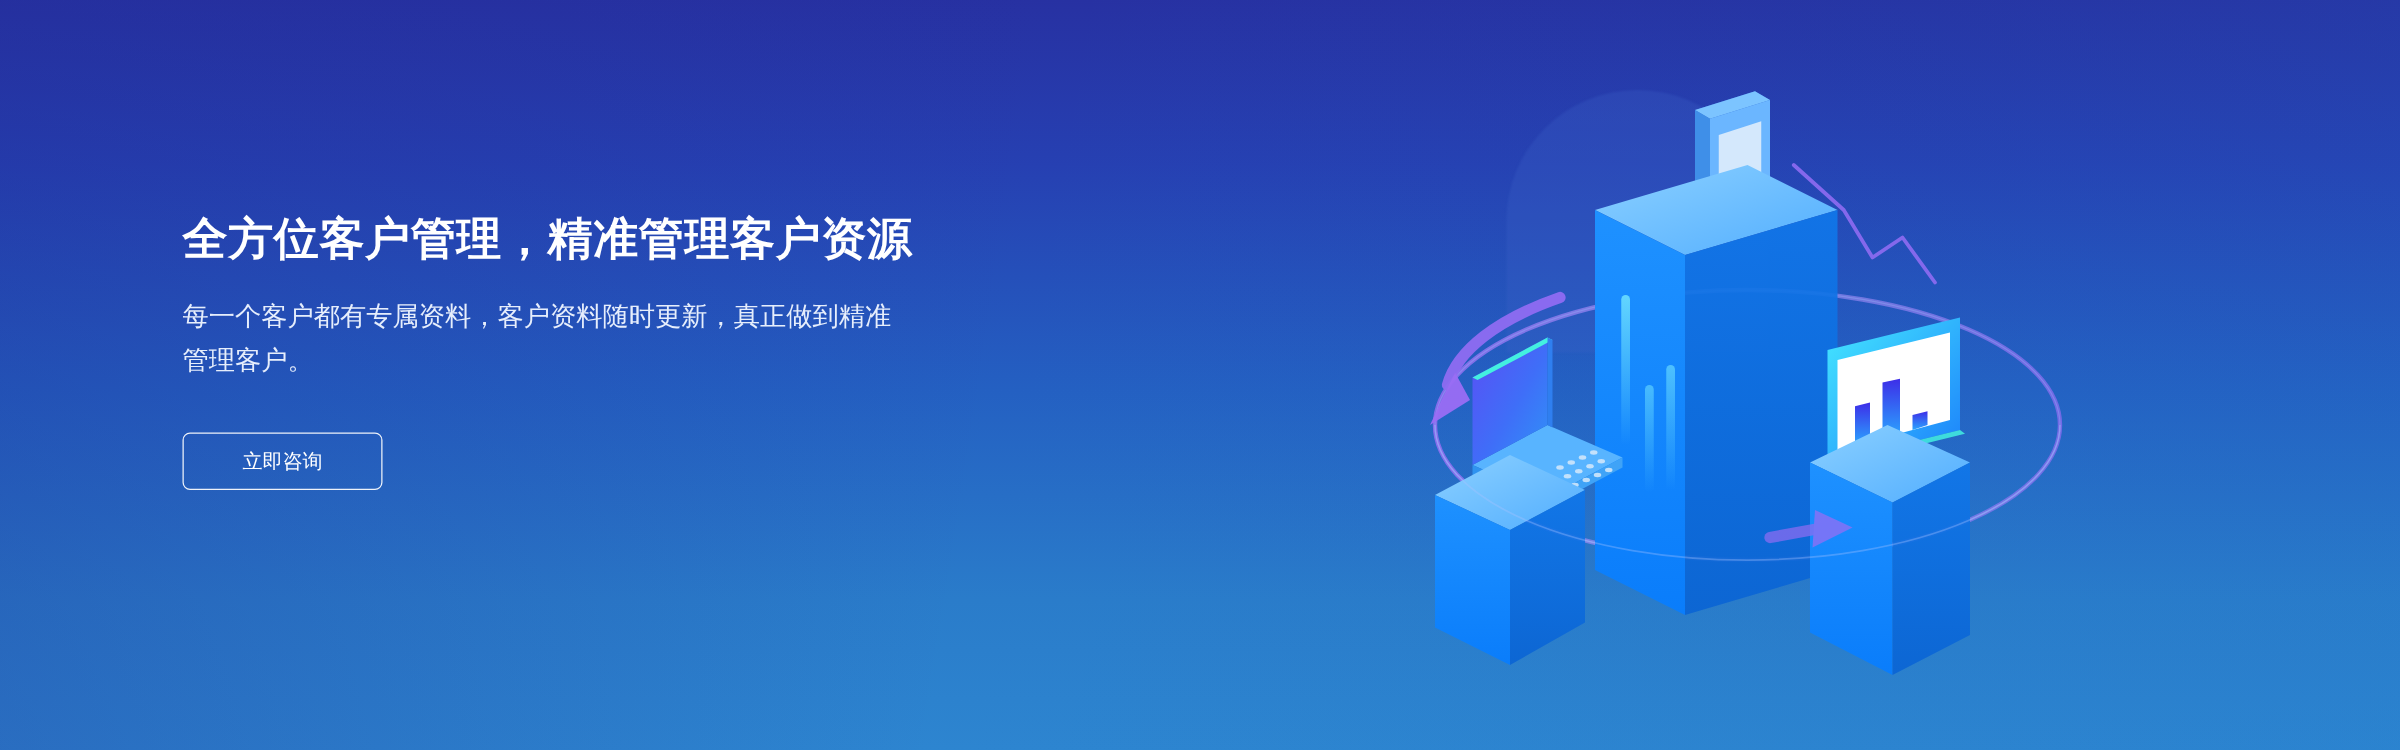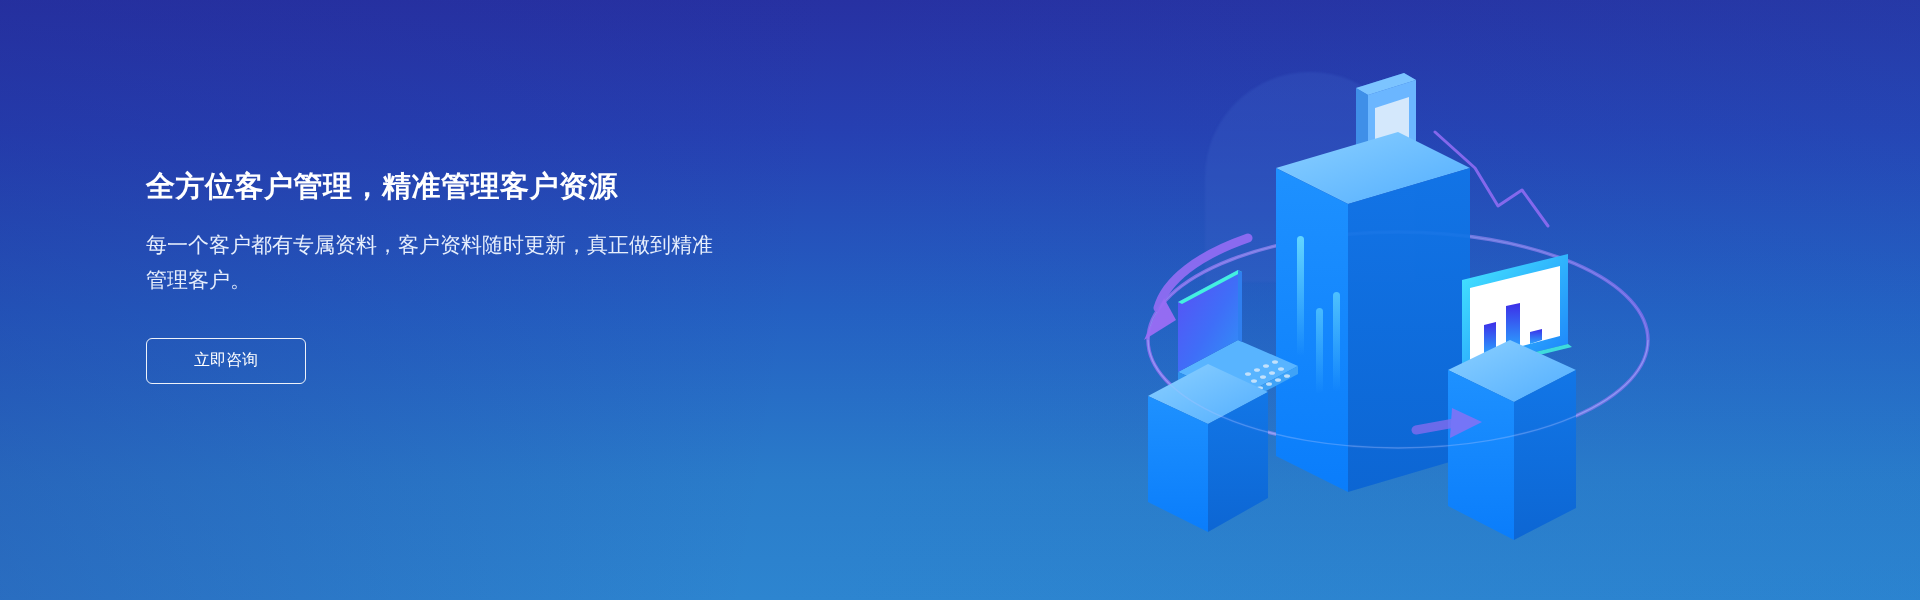--- a/index.html
+++ b/index.html
@@ -30,21 +30,21 @@
     filter:blur(1px);
   }
 
   
   #copy {
     position:absolute;
     left:146px; top:168px;
     width:620px;
   }
   #headline {
-    font-size:29px;
+    font-size:36px;
     font-weight:bold;
     color:#ffffff;
     letter-spacing:.5px;
     line-height:1.25;
     white-space:nowrap;
   }
   #subcopy {
     margin-top:24px;
     font-size:21px;
     color:#e6eefc;

